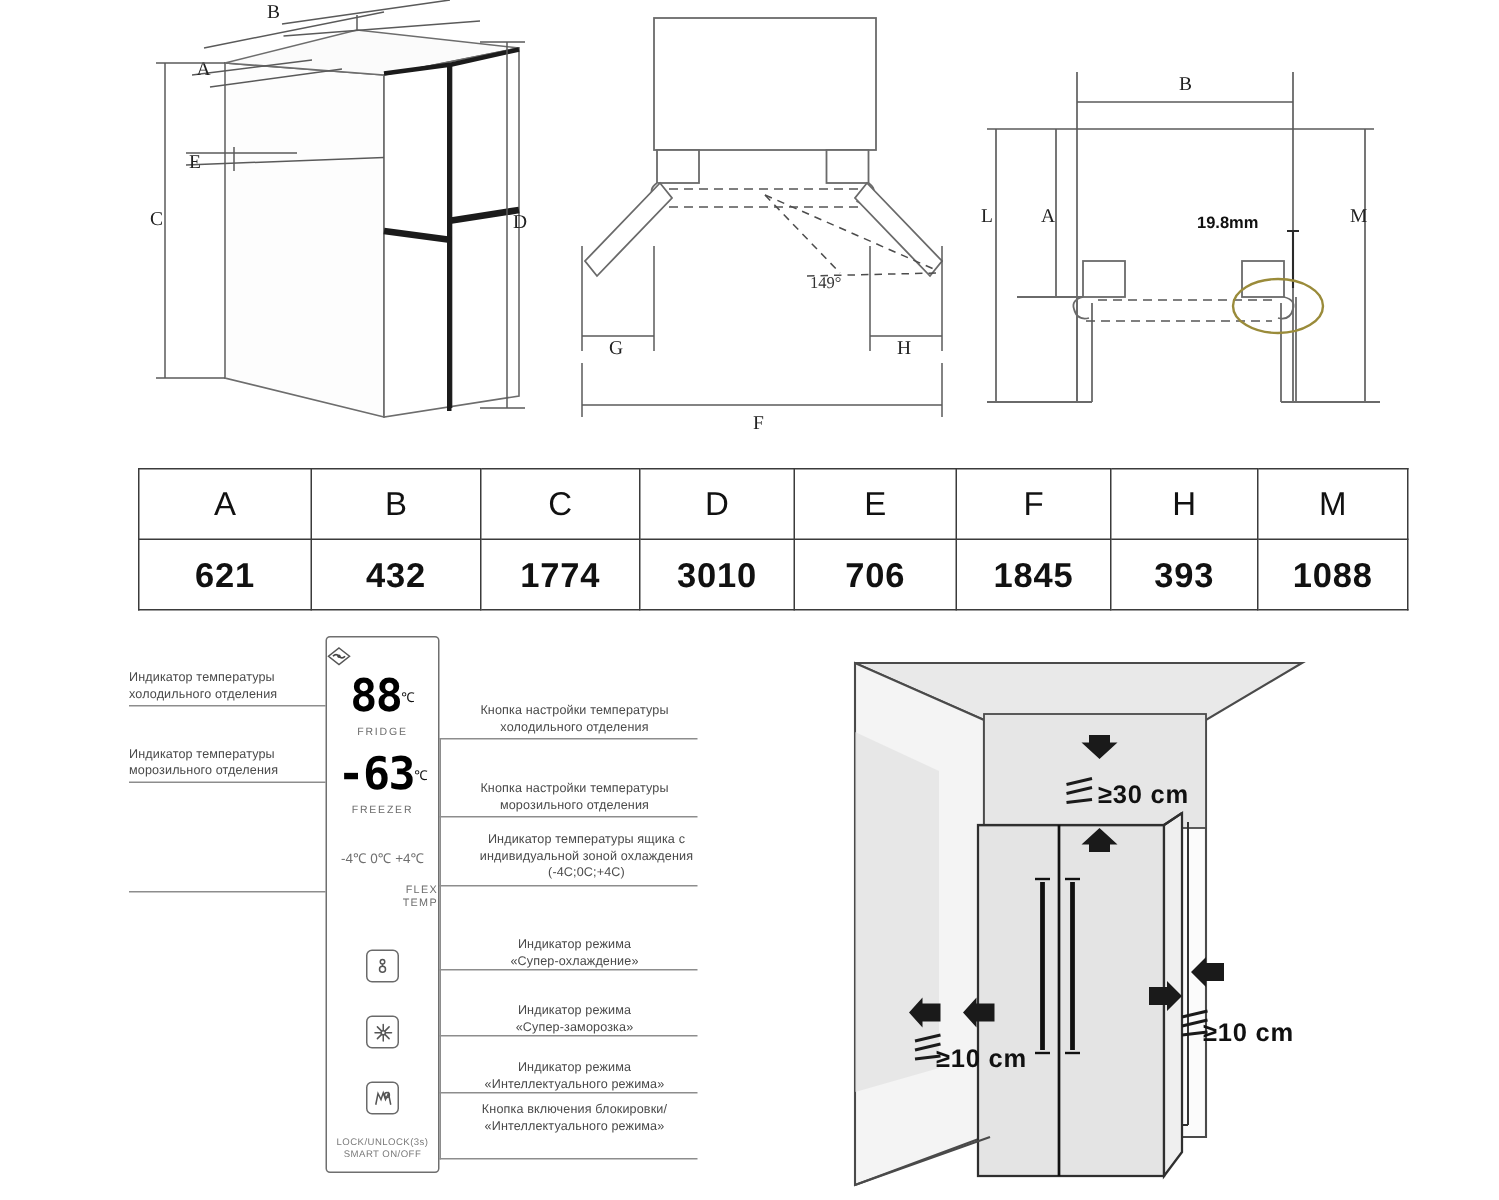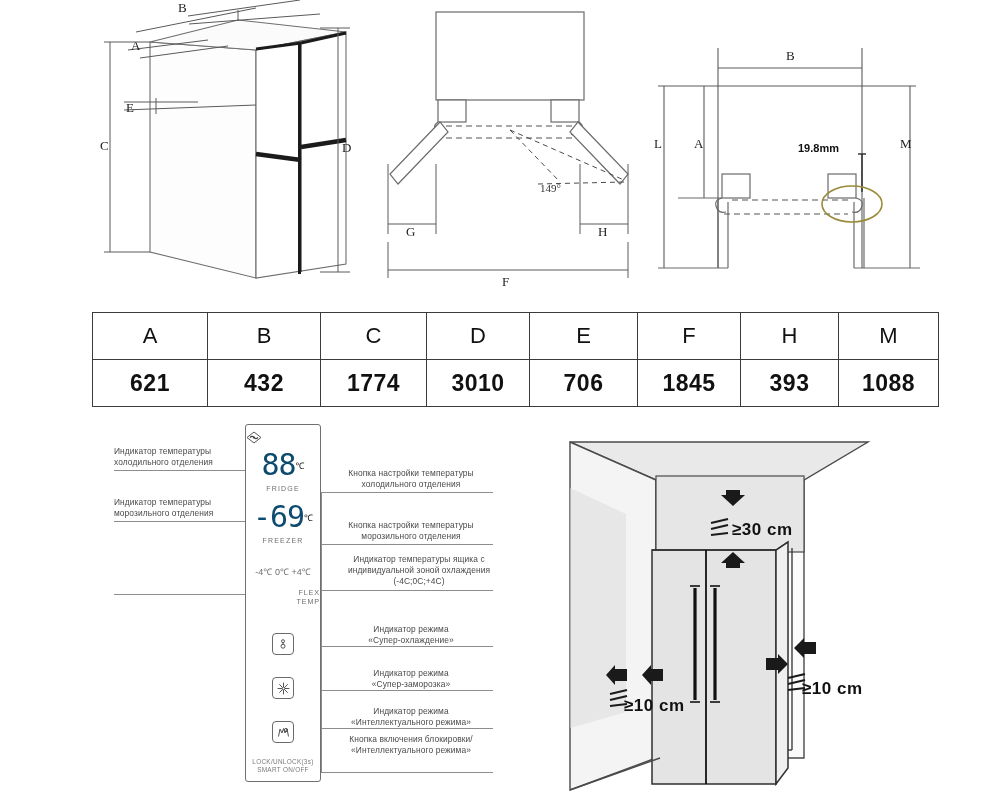--- a/index.html
+++ b/index.html
@@ -25,37 +25,37 @@
     color:#111;background:#fff;
   }
   #dim-table tr.hdr td{height:44px;font-size:22px;}
   #dim-table tr.val td{height:44px;font-size:23px;font-weight:bold;letter-spacing:0.5px;}
   #dim-table .c0{width:112px;} #dim-table .c1{width:110px;}
   #dim-table .c2{width:103px;} #dim-table .c3{width:100px;}
   #dim-table .c4{width:105px;} #dim-table .c5{width:100px;}
   #dim-table .c6{width:95px;}  #dim-table .c7{width:97px;}
 
   
-  #panel-area{position:absolute;left:86px;top:424px;width:450px;height:366px;margin-left:28px;}
+  #panel-area{position:absolute;left:86px;top:424px;width:450px;height:366px;}
   .cap{
     position:absolute;font-size:8.4px;line-height:11px;color:#4a4a4a;
     font-family:"Liberation Sans", sans-serif;letter-spacing:.1px;
   }
   .cap.left{text-align:left;width:128px;}
   .cap.right{text-align:center;width:170px;}
   .lead{position:absolute;background:#8d8d8d;height:1px;}
 
   #panel-box{
     position:absolute;left:131px;top:0px;width:76px;height:358px;
     border:1px solid #6f6f6f;border-radius:3px;background:#fff;
     box-sizing:border-box;
   }
   .seg{
     font-family:"DejaVu Sans Mono", monospace;
-    font-weight:normal;color:#0c4a6e;letter-spacing:-1px;
+    font-weight:bold;color:#000000;letter-spacing:-1px;
   }
   .seg-main{font-size:30px;line-height:28px;}
   .deg{font-size:9px;vertical-align:super;color:#111;}
   .seg-cap{
     font-size:7px;color:#6d6d6d;letter-spacing:1.2px;text-align:center;
     font-family:"Liberation Sans", sans-serif;
   }
   .flex-sym{font-size:9px;color:#6f6f6f;letter-spacing:0;}
   .flex-cap{font-size:7.2px;color:#6d6d6d;letter-spacing:.9px;text-align:right;line-height:9px;}
   .btn-ic{
@@ -299,21 +299,21 @@
         <circle cx="8" cy="6.5" r="1.1" fill="#444"></circle>
       </svg>
     </div>
 
     <div style="position:absolute;left:0;top:26px;width:100%;text-align:center;">
       <span class="seg seg-main">88</span><span class="deg">℃</span>
     </div>
     <div class="seg-cap" style="position:absolute;left:0;top:60px;width:100%;">FRIDGE</div>
 
     <div style="position:absolute;left:0;top:78px;width:100%;text-align:center;">
-      <span class="seg seg-main">-69</span><span class="deg">℃</span>
+      <span class="seg seg-main">-63</span><span class="deg">℃</span>
     </div>
     <div class="seg-cap" style="position:absolute;left:0;top:112px;width:100%;">FREEZER</div>
 
     <div style="position:absolute;left:0;top:140px;width:100%;display:flex;justify-content:space-around;padding:0 8px;box-sizing:border-box;">
       <span class="flex-sym">-4℃</span>
       <span class="flex-sym">0℃</span>
       <span class="flex-sym">+4℃</span>
     </div>
     <div class="flex-cap" style="position:absolute;left:0;top:163px;width:100%;">
       <div>FLEX</div>

